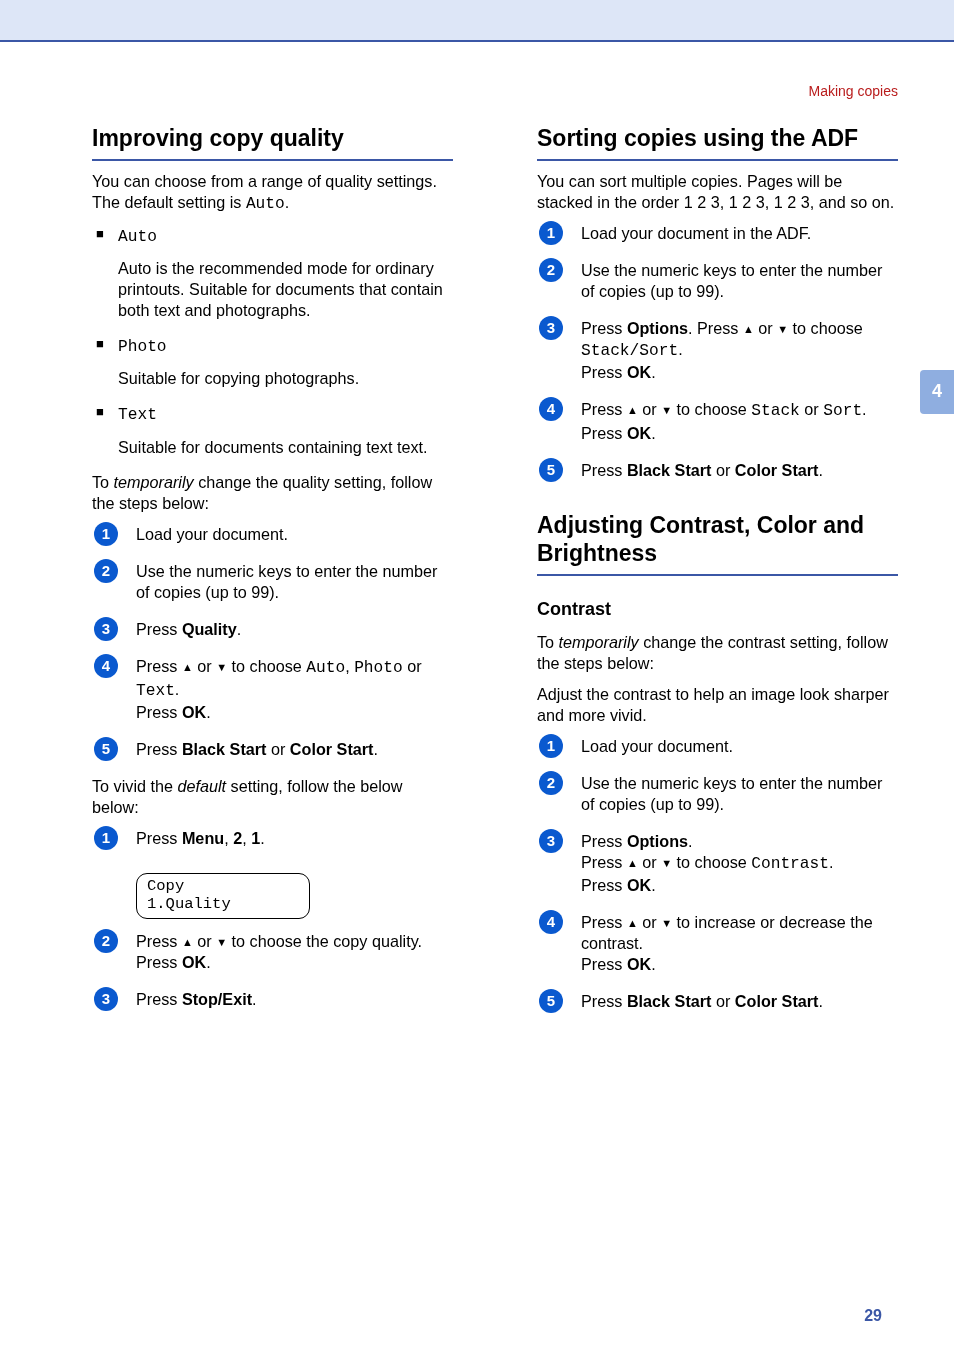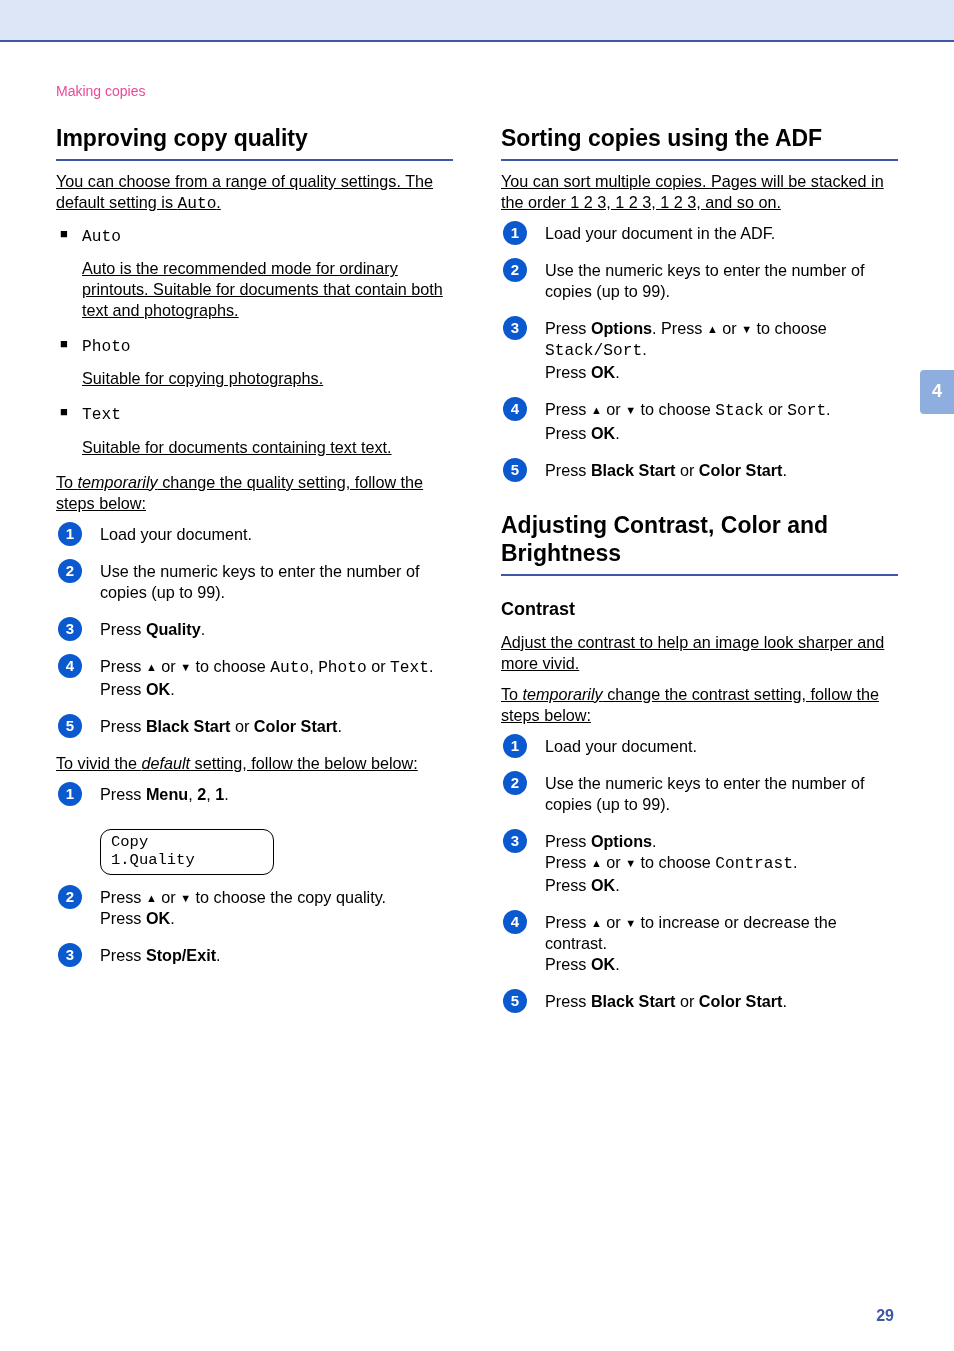--- a/index.html
+++ b/index.html
@@ -21,49 +21,50 @@
   .pale-band {
     position: absolute;
     top: 0;
     left: 0;
     right: 0;
     height: 40px;
     background: #dde6f7;
     border-bottom: 2px solid #3b57a6;
   }
   .header-text {
-    text-align: left;
+    text-align: right;
     font-size: 14px;
-    color: #ec4899;
+    color: #b91c1c;
     margin-top: 46px;
     margin-bottom: 24px;
   }
   .columns {
     display: flex;
     gap: 48px;
     align-items: flex-start;
   }
   .col {
     flex: 1 1 0;
     min-width: 0;
+    margin-left: 36px;
   }
   h2.section {
     font-weight: bold;
     font-size: 23px;
     margin: 0 0 6px 0;
     padding-bottom: 6px;
     border-bottom: 2.5px solid #3b57a6;
     line-height: 1.25;
   }
   h3.subsection {
     font-weight: bold;
     font-size: 18px;
     margin: 22px 0 8px 0;
   }
-  p { margin: 10px 0; text-decoration: underline; }
+  p { margin: 10px 0; }
   .mono {
     font-family: "Courier New", Courier, monospace;
   }
   strong { font-weight: bold; }
   em { font-style: italic; }
   .bullet-list {
     list-style: none;
     padding: 0;
     margin: 10px 0;
   }
@@ -132,21 +133,21 @@
     color: #fff;
     display: flex;
     align-items: center;
     justify-content: center;
     font-weight: bold;
     font-size: 18px;
     border-radius: 4px 0 0 4px;
   }
   .page-number {
     position: absolute;
-    right: 60px;
+    right: 72px;
     bottom: 24px;
     font-weight: bold;
     color: #3b57a6;
     font-size: 16px;
   }
   .tri-up, .tri-down {
     display: inline-block;
     font-size: 11px;
     position: relative;
     top: -1px;
@@ -247,25 +248,25 @@
         </li>
         <li>
           <span>Press </span><strong>Black Start</strong><span> or </span><strong>Color Start</strong><span>.</span>
         </li>
       </ol>
 
       <h2 class="section" style="margin-top:30px;">Adjusting Contrast, Color and Brightness</h2>
 
       <h3 class="subsection">Contrast</h3>
 
+      <p>
+        <span>To </span><em>temporarily</em><span> change the contrast setting, follow the steps below:</span>
+      </p>
+
       <p>Adjust the contrast to help an image look sharper and more vivid.</p>
-
-      <p>
-        <span>To </span><em>temporarily</em><span> change the contrast setting, follow the steps below:</span>
-      </p>
 
       <ol class="steps">
         <li>Load your document.</li>
         <li>Use the numeric keys to enter the number of copies (up to 99).</li>
         <li>
           <span>Press </span><strong>Options</strong><span>.</span><br>
           <span>Press </span><span class="tri-up">▲</span><span> or </span><span class="tri-down">▼</span><span> to choose </span><span class="mono">Contrast</span><span>.</span><br>
           <span>Press </span><strong>OK</strong><span>.</span>
         </li>
         <li>

